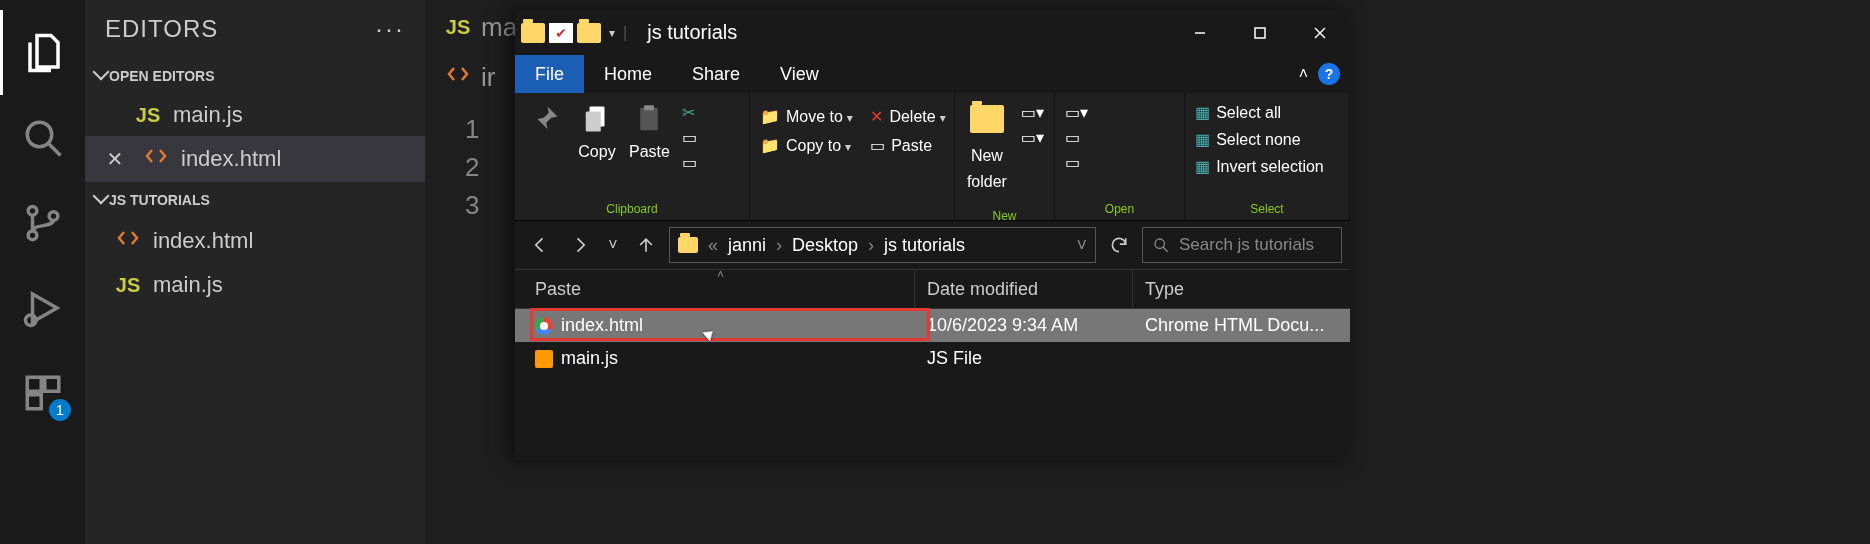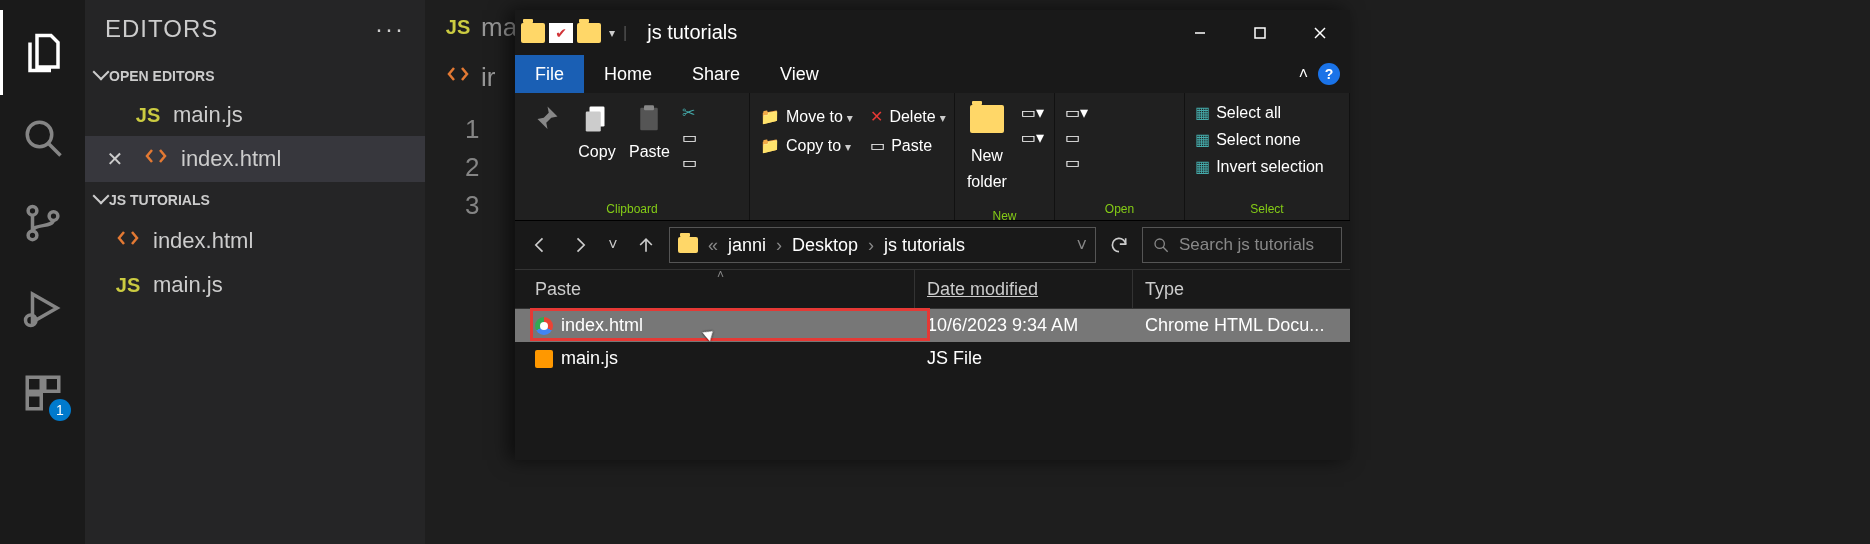--- a/index.html
+++ b/index.html
@@ -73,21 +73,21 @@
   .fe-navbtn { width:34px; height:34px; display:flex; align-items:center; justify-content:center; color:#ccc;}
   .fe-navbtn svg{width:20px;height:20px;stroke:#ccc;fill:none;stroke-width:2;}
   .fe-path { flex:1; height:36px; background:#191919; border:1px solid #555; display:flex; align-items:center; padding:0 8px; gap:10px; color:#fff; font-size:18px;}
   .fe-path .sep{color:#888;}
   .fe-path-caret{margin-left:auto; color:#888;}
   .fe-search { width:200px; height:36px; border:1px solid #555; display:flex; align-items:center; padding:0 10px; gap:10px; color:#888; font-size:17px;}
 
   .fe-cols { height:40px; display:flex; align-items:center; background:#191919; color:#ccc; font-size:18px; border-top:1px solid #333; border-bottom:1px solid #333;}
   .fe-col-name{ width:400px; padding-left:20px; border-right:1px solid #333; height:100%; display:flex; align-items:center; position:relative;}
   .fe-col-name .up-caret{ position:absolute; right:190px; top:-2px; font-size:12px; color:#888;}
-  .fe-col-date{ width:218px; padding-left:12px; border-right:1px solid #333; height:100%; display:flex; align-items:center;text-decoration:underline;}
+  .fe-col-date{ width:218px; padding-left:12px; border-right:1px solid #333; height:100%; display:flex; align-items:center;}
   .fe-col-type{ flex:1; padding-left:12px; height:100%; display:flex; align-items:center;}
 
   .fe-rows { background:#191919;}
   .fe-row { height:33px; display:flex; align-items:center; font-size:18px; color:#fff;}
   .fe-row.selected { background:#777; color:#fff;}
   .fe-row .c-name{ width:400px; padding-left:20px; display:flex; align-items:center; gap:8px;}
   .fe-row .c-date{ width:218px; padding-left:12px;}
   .fe-row .c-type{ flex:1; padding-left:12px; white-space:nowrap; overflow:hidden; text-overflow:ellipsis;}
   .hl-box { position:absolute; border:3px solid #e53935; pointer-events:none;}
   .chrome-dot{width:18px;height:18px;border-radius:50%;background:conic-gradient(#ea4335 0 120deg,#4285f4 120deg 240deg,#34a853 240deg 360deg);position:relative;}

